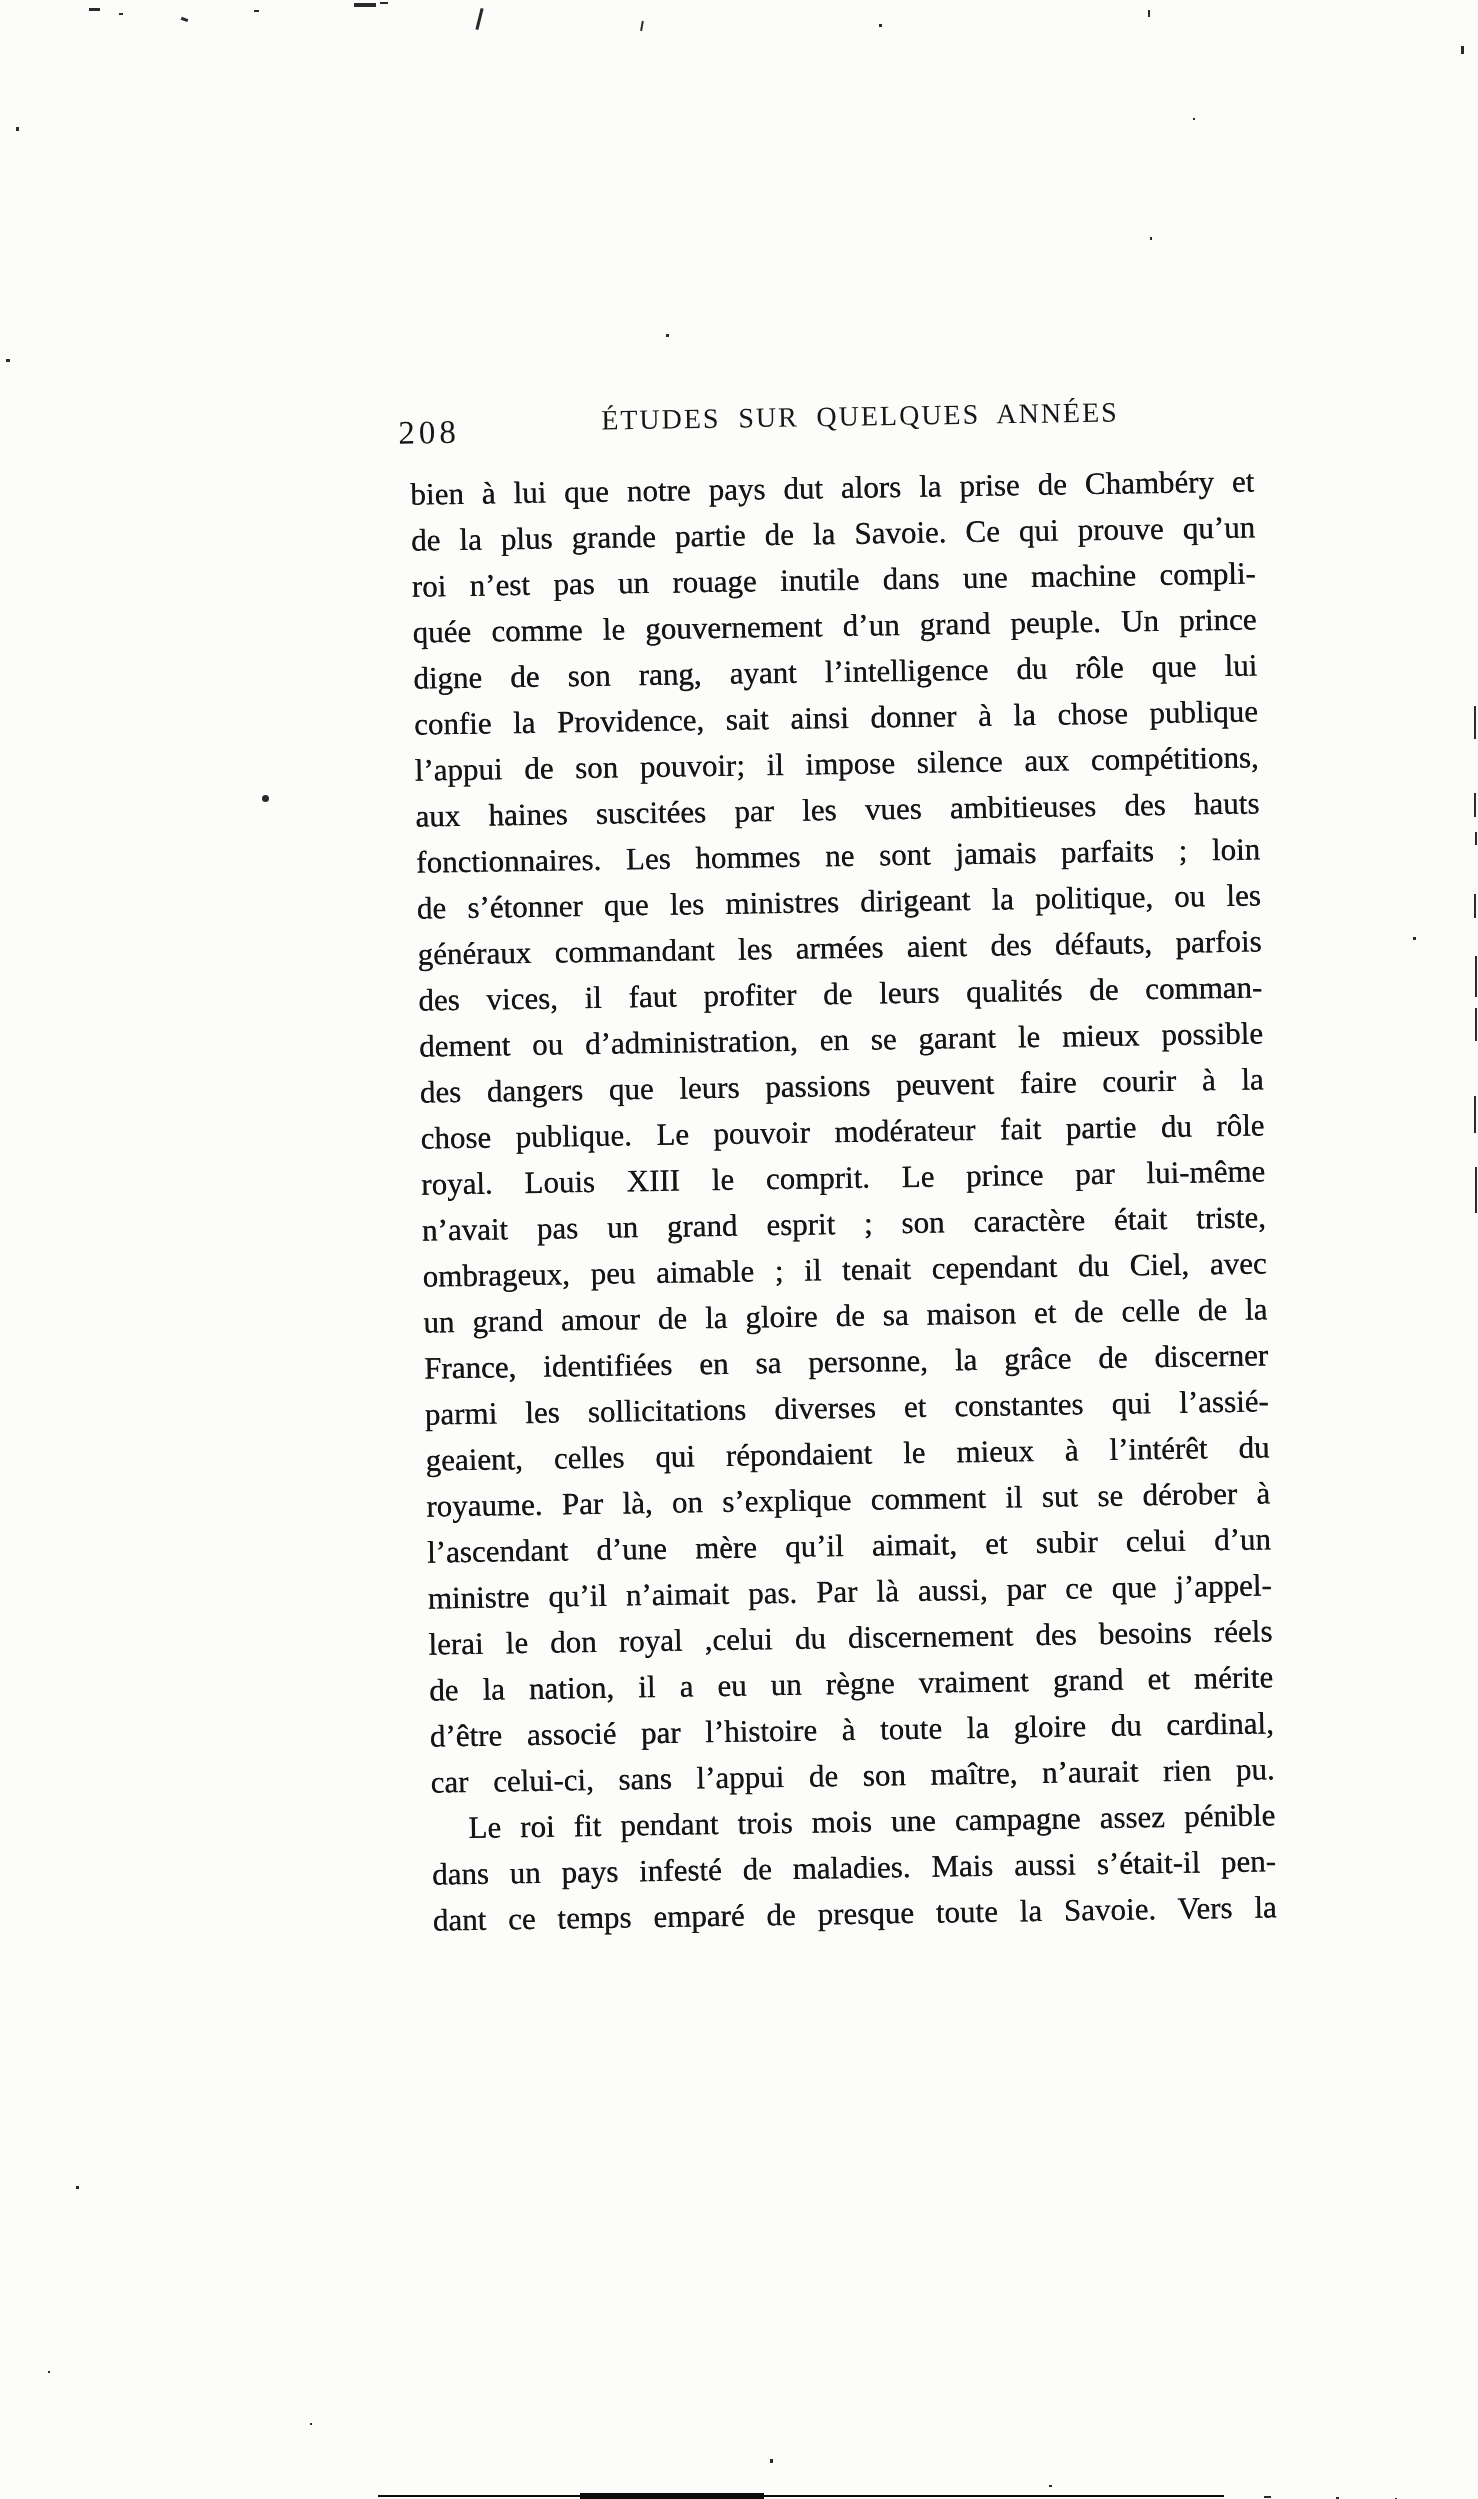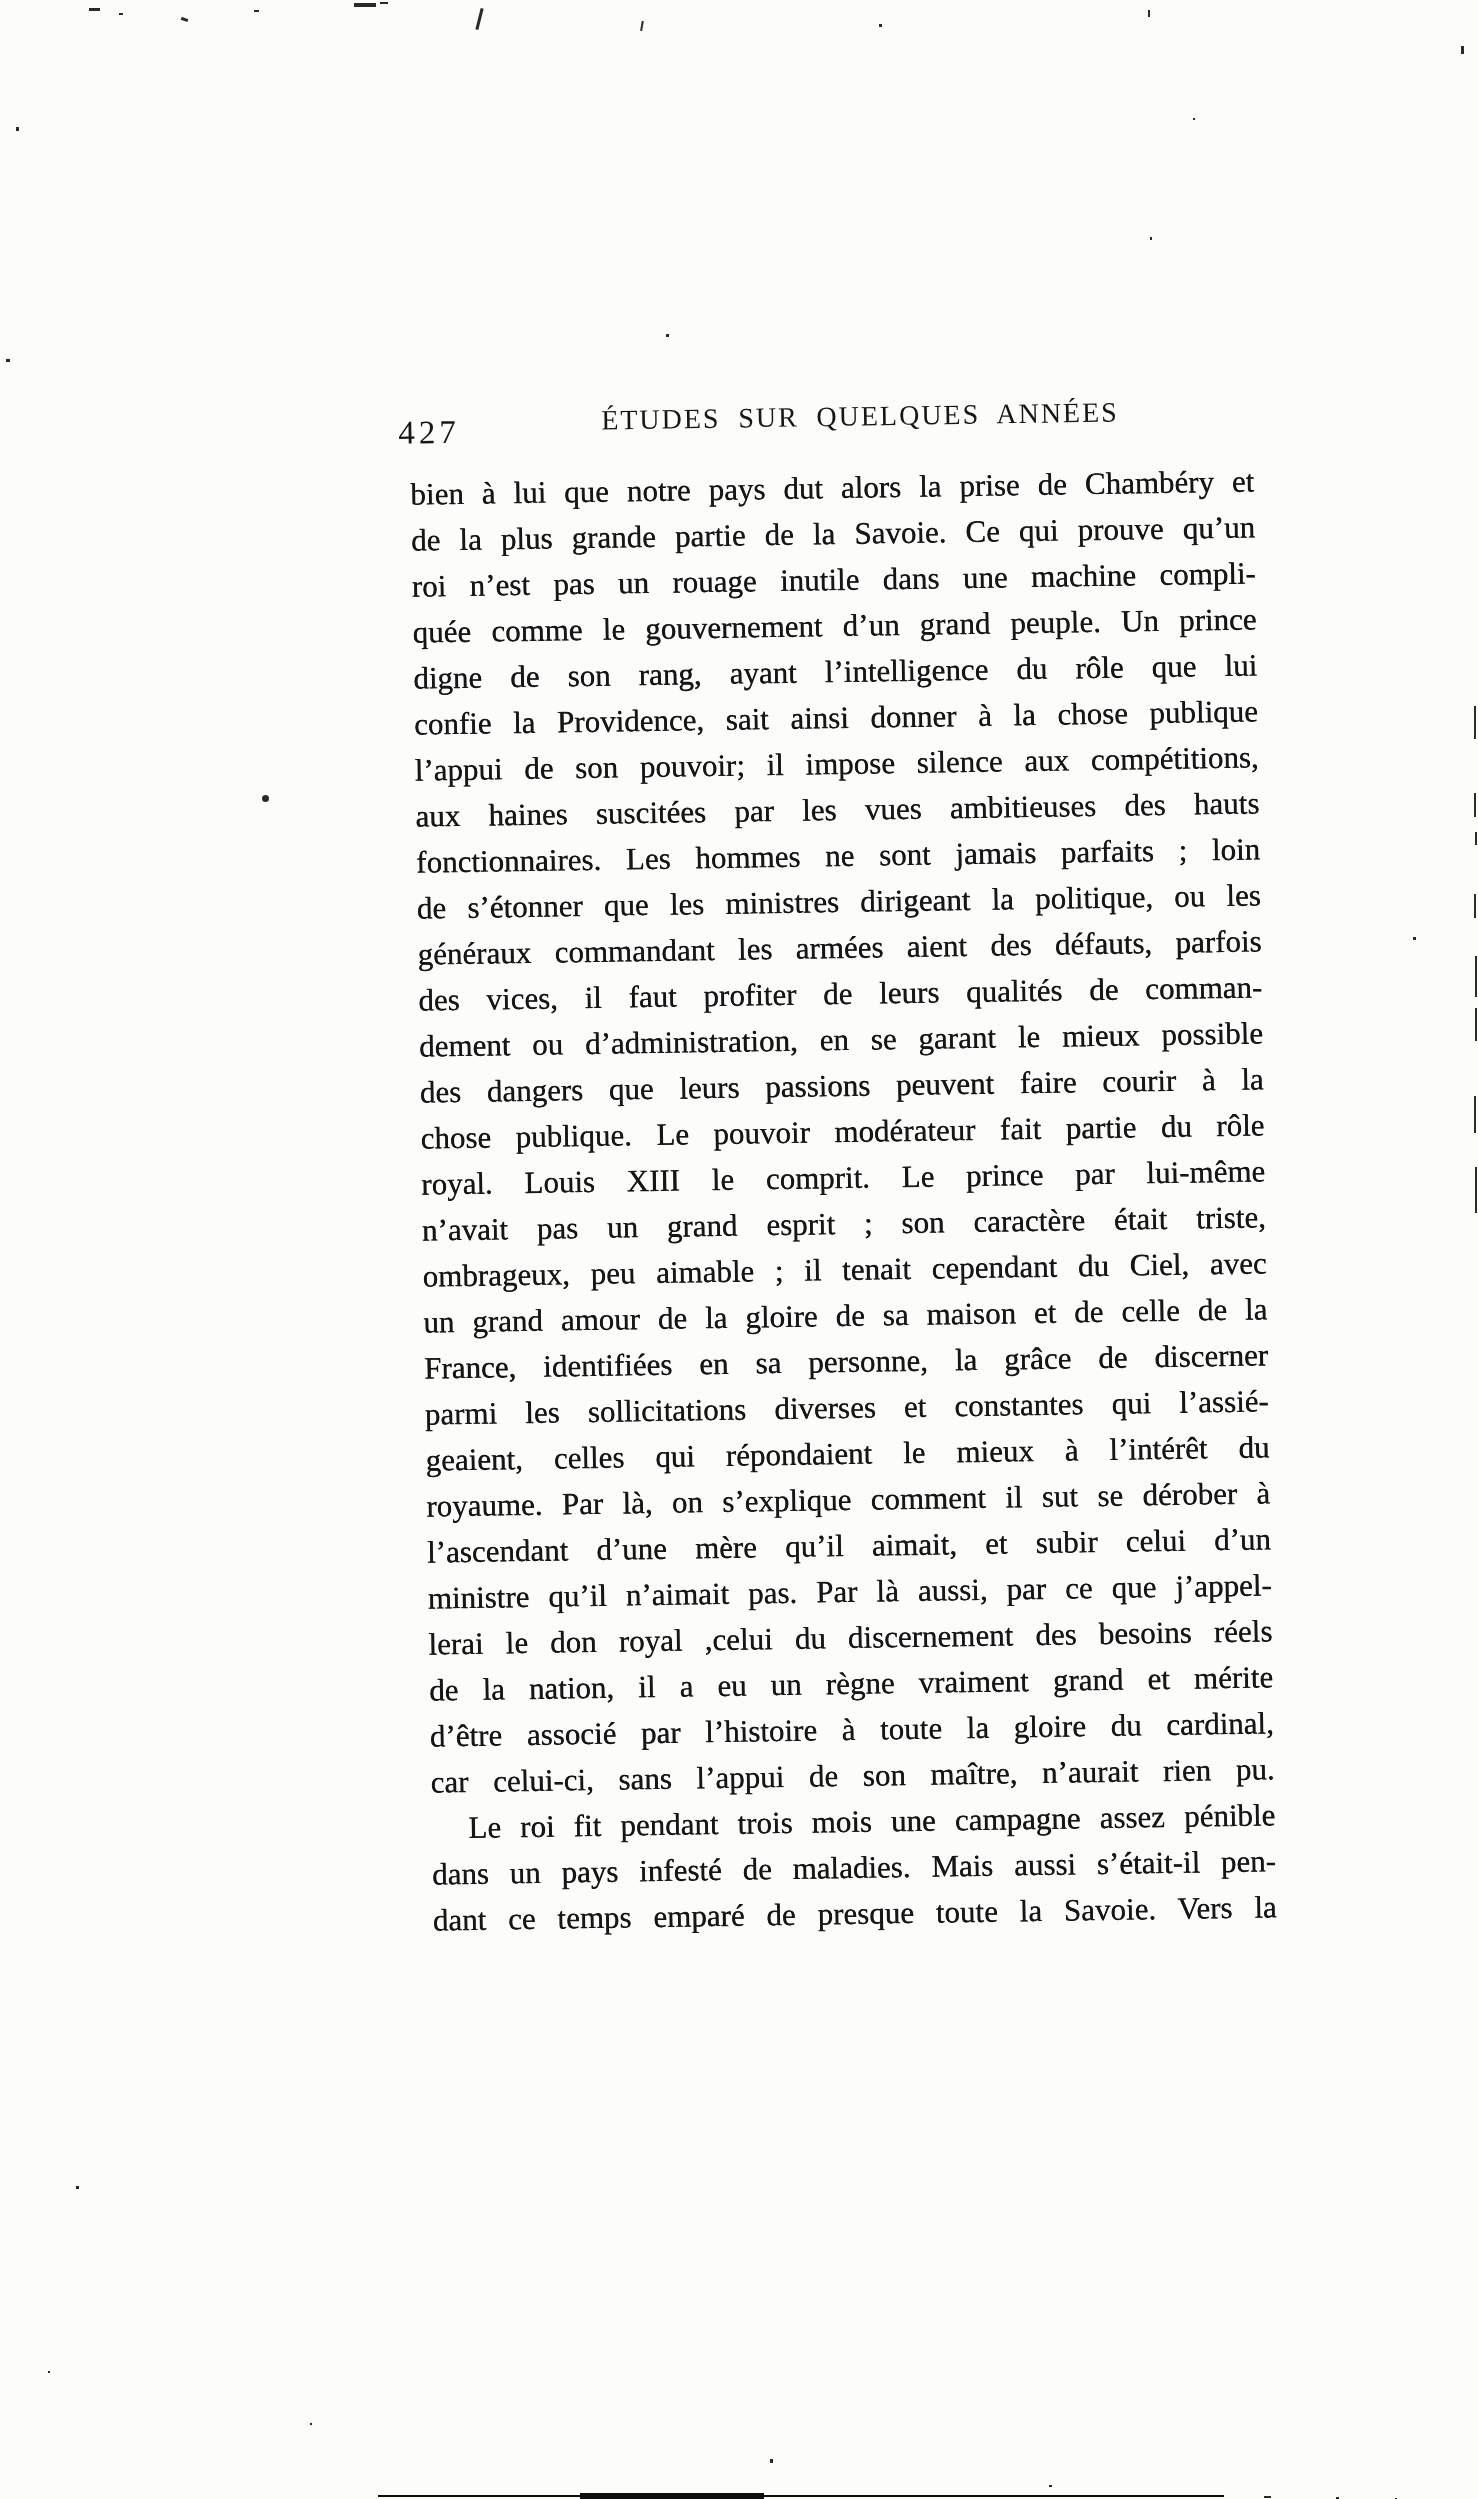--- a/index.html
+++ b/index.html
@@ -84,21 +84,21 @@
     width: 184px;
     height: 5.6px;
     background: #0c0c0c;
   }
 </style>
 </head>
 <body>
 
 <div class="scan-content">
   <div class="page-header">
-    <span class="page-number">427</span>
+    <span class="page-number">208</span>
     <span class="running-title">ÉTUDES SUR QUELQUES ANNÉES</span>
   </div>
 
   <div class="text-block">
     <div class="paragraph">
       <div class="line">bien à lui que notre pays dut alors la prise de Chambéry et</div>
       <div class="line">de la plus grande partie de la Savoie. Ce qui prouve qu’un</div>
       <div class="line">roi n’est pas un rouage inutile dans une machine compli-</div>
       <div class="line">quée comme le gouvernement d’un grand peuple. Un prince</div>
       <div class="line">digne de son rang, ayant l’intelligence du rôle que lui</div>

